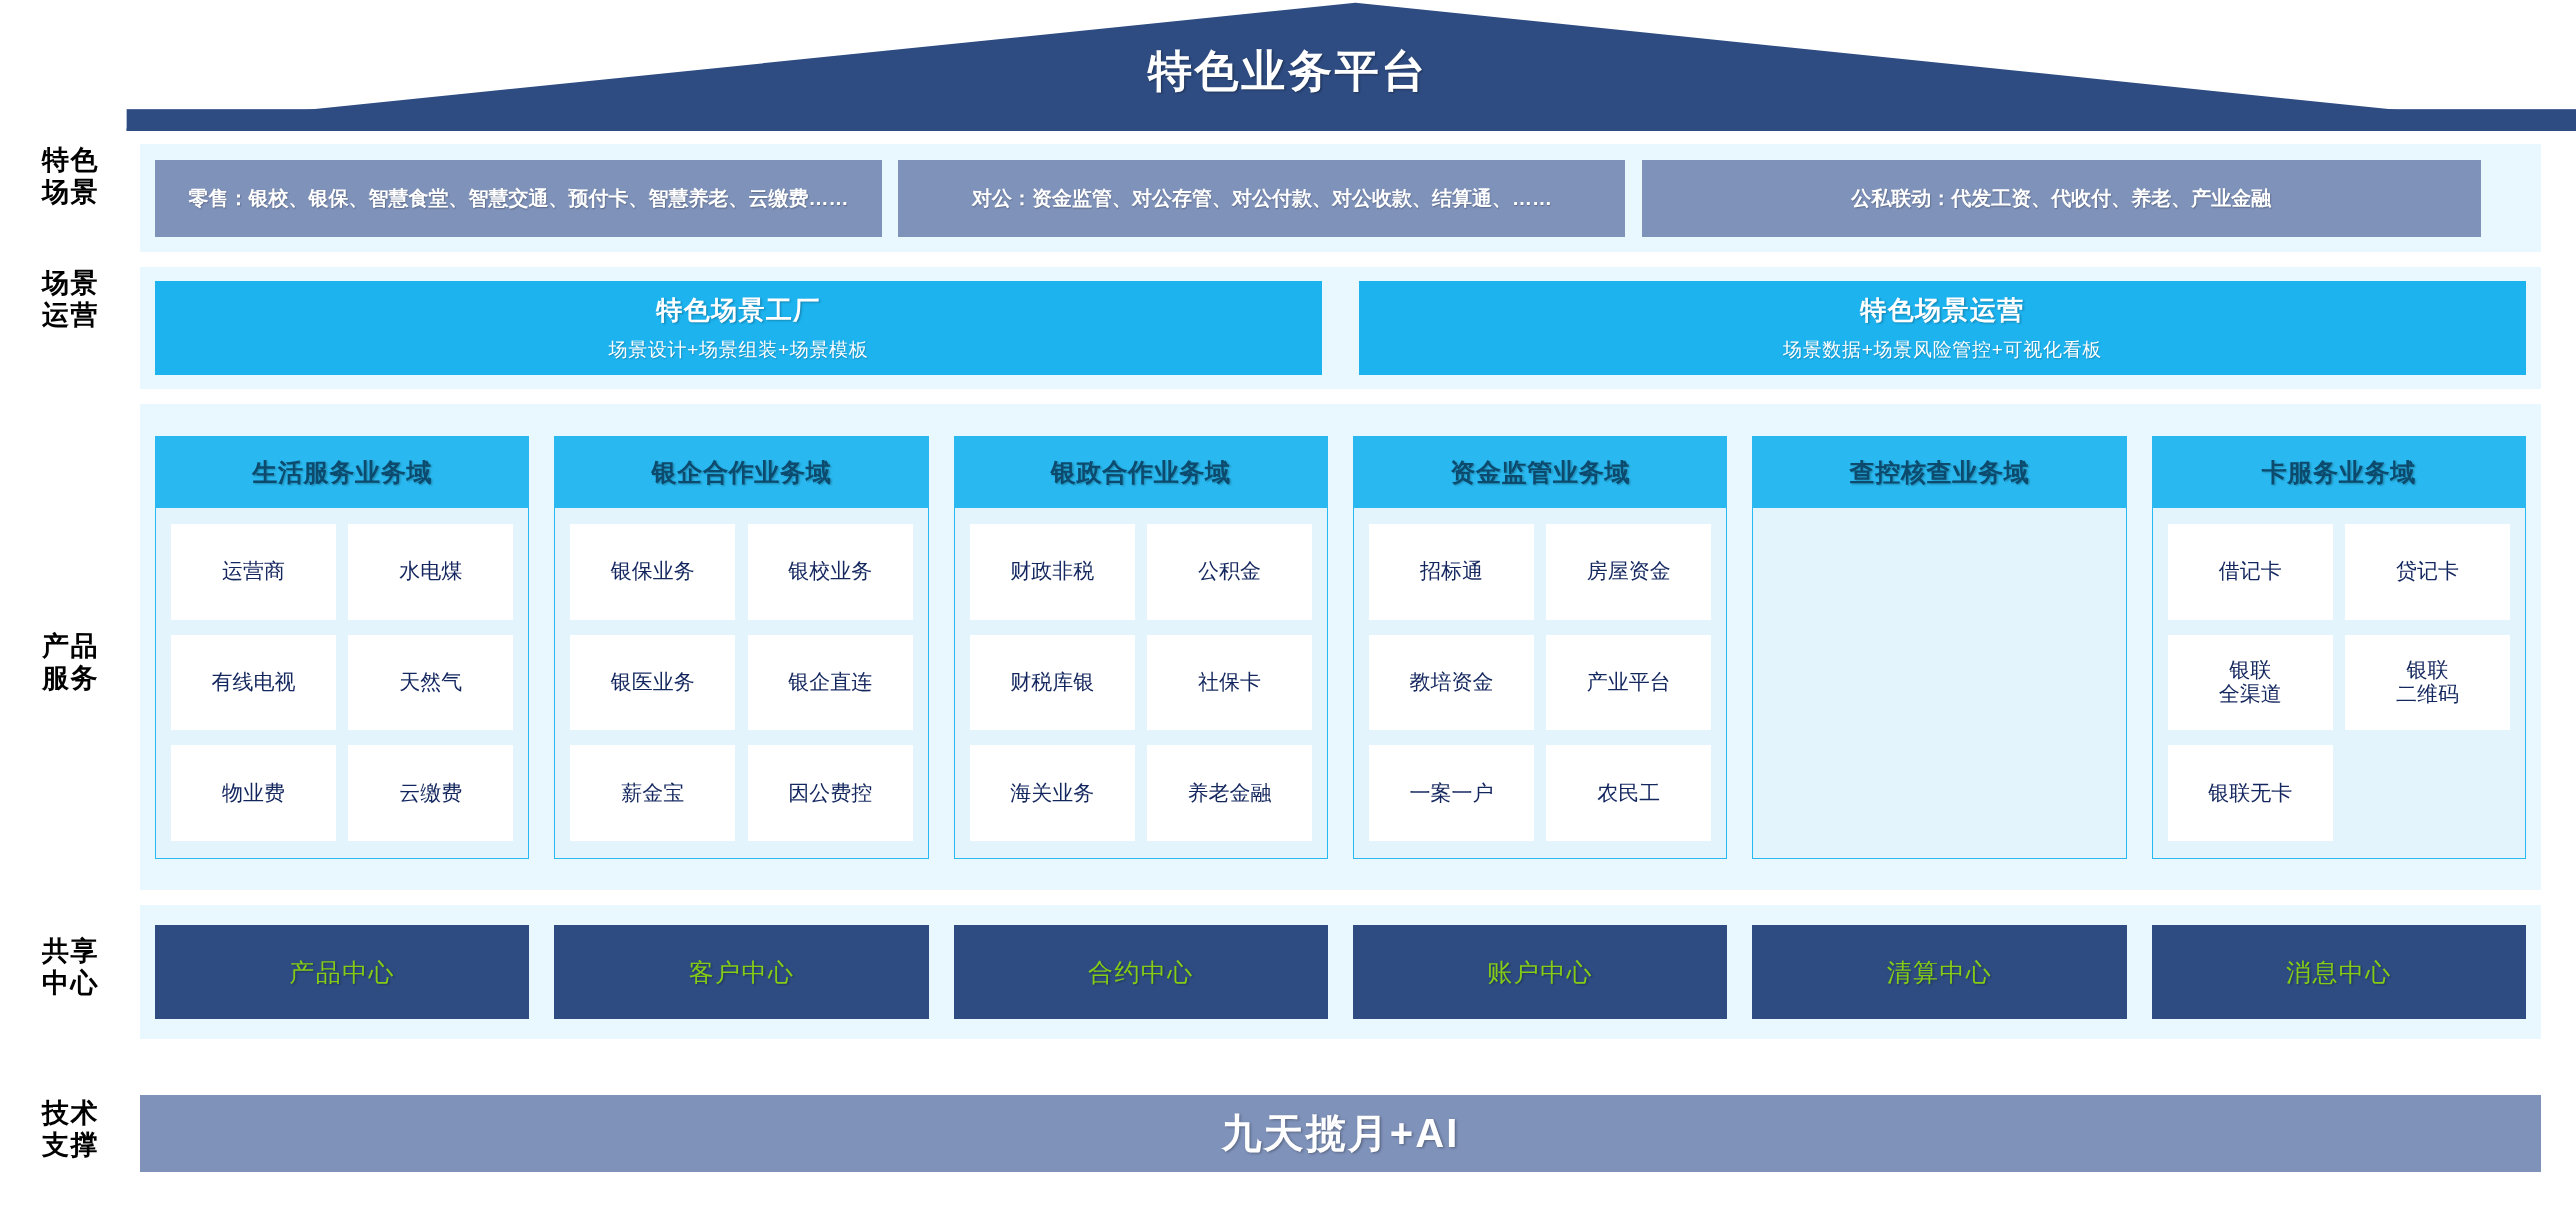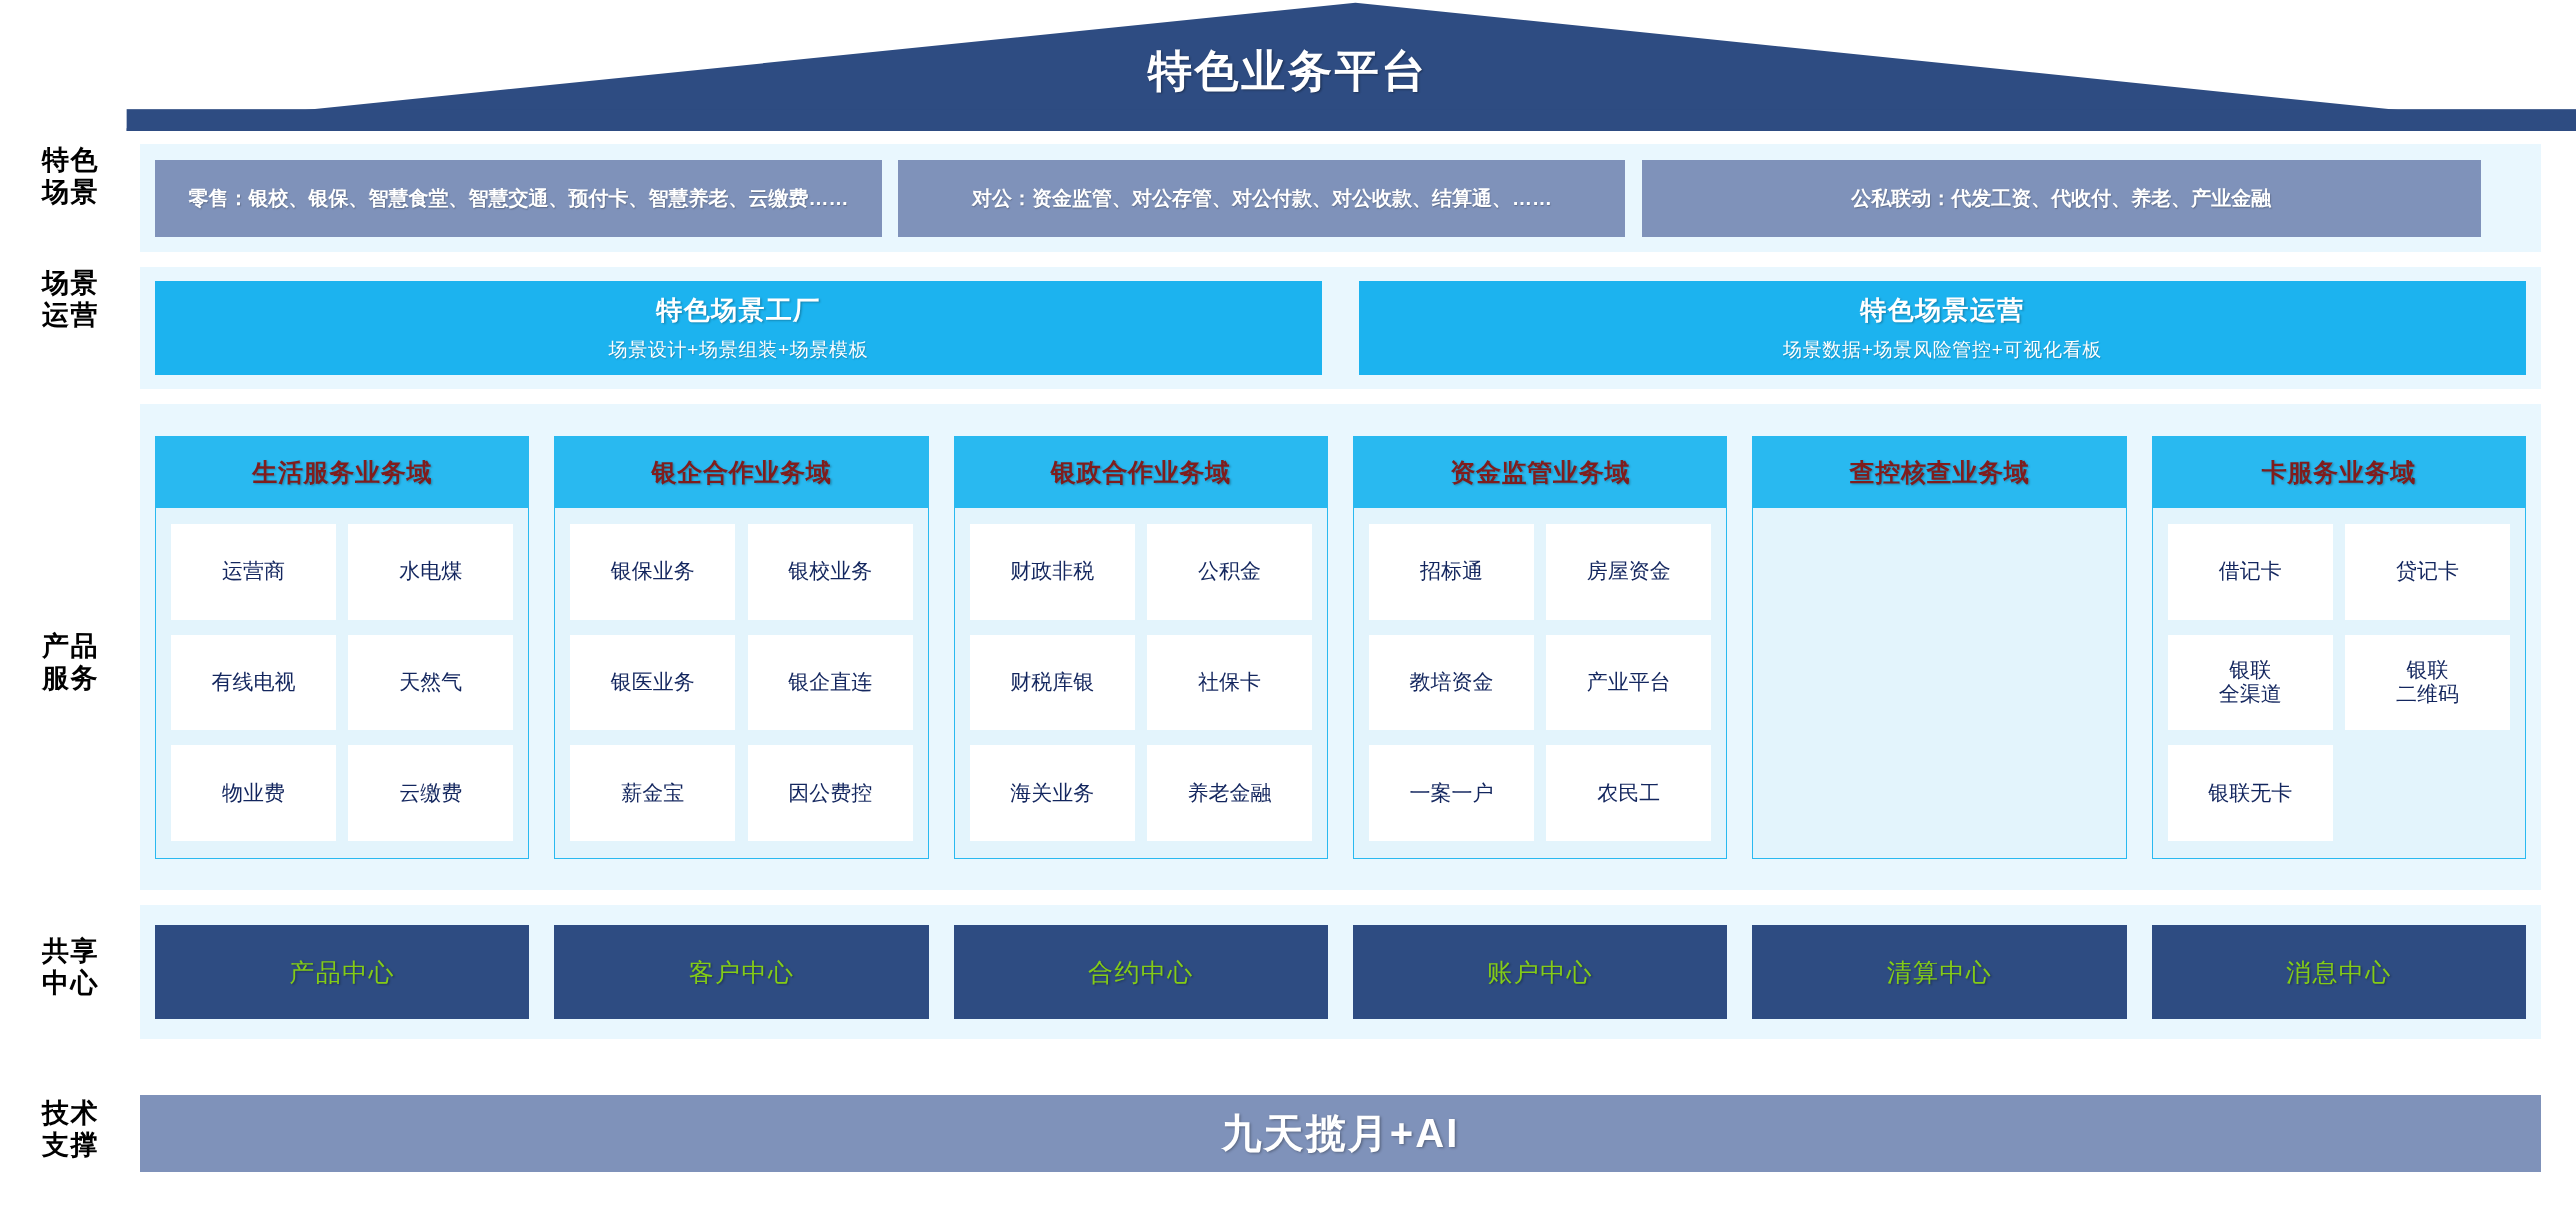--- a/index.html
+++ b/index.html
@@ -83,21 +83,21 @@
   }
   .domain-card{
     flex:1 1 0;height:423px;
     background:#e3f4fc;
     border:1.4px solid #29b9f0;
     box-sizing:border-box;
     display:flex;flex-direction:column;
   }
   .domain-head{
     background:#29b9f0;
-    color:#7f1d1d;
+    color:#0c4a6e;
     height:71px;
     display:flex;align-items:center;justify-content:center;
     font-size:25px;font-weight:bold;letter-spacing:0.7px;
     text-shadow:1.4px 1.4px 2.1px rgba(0,0,0,.25);
   }
   .domain-grid{
     flex:1 1 auto;
     display:grid;
     grid-template-columns:1fr 1fr;
     grid-template-rows:1fr 1fr 1fr;

